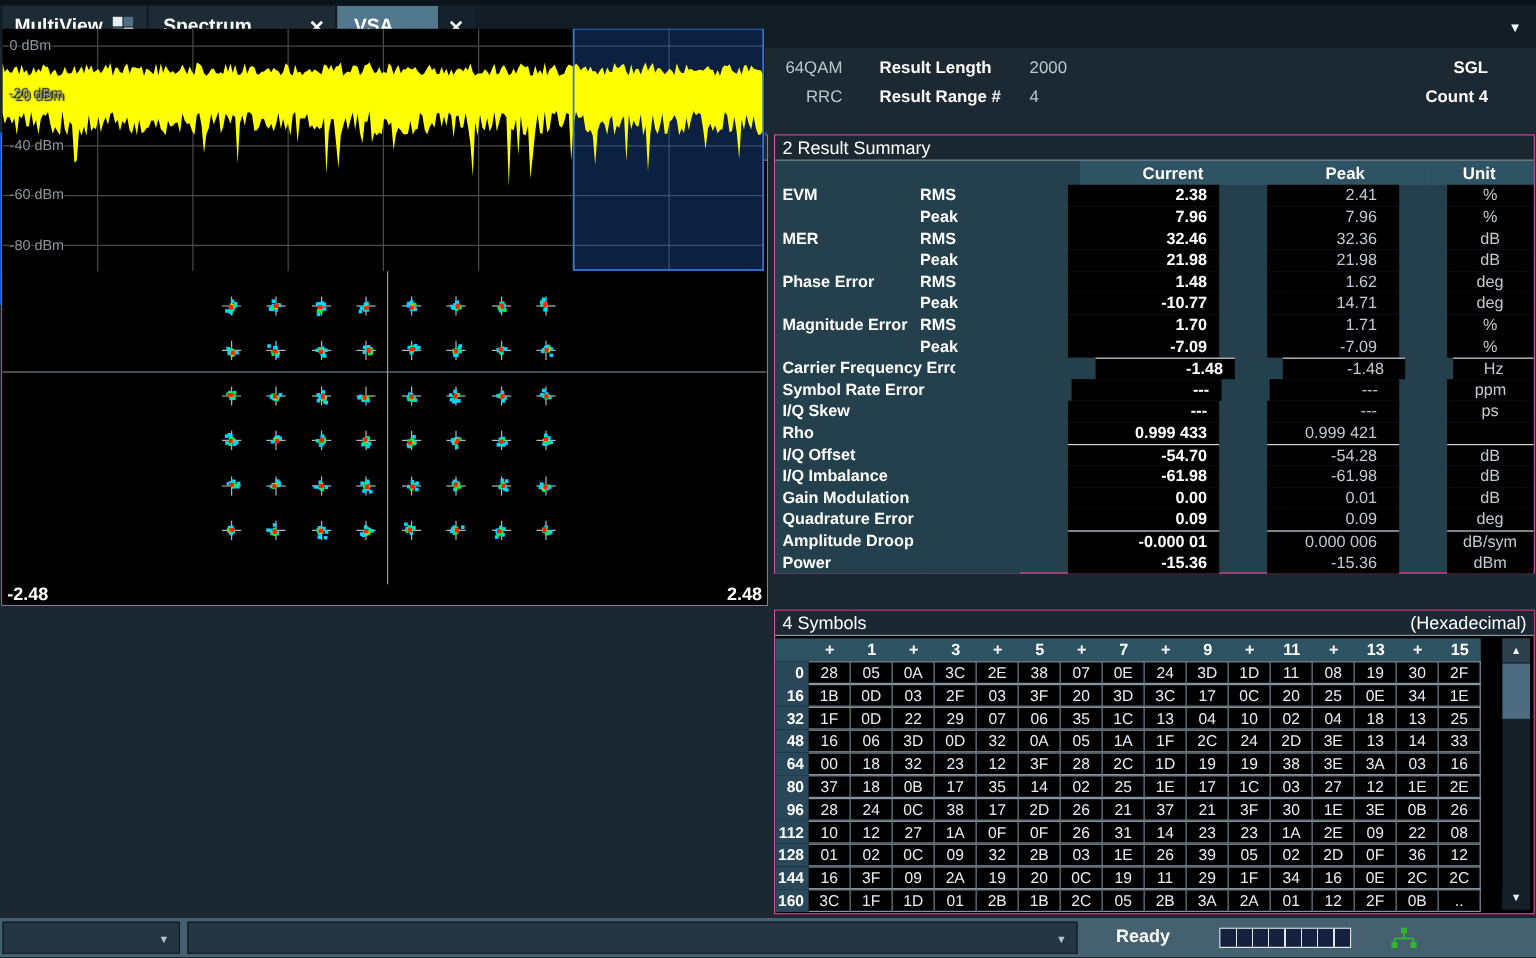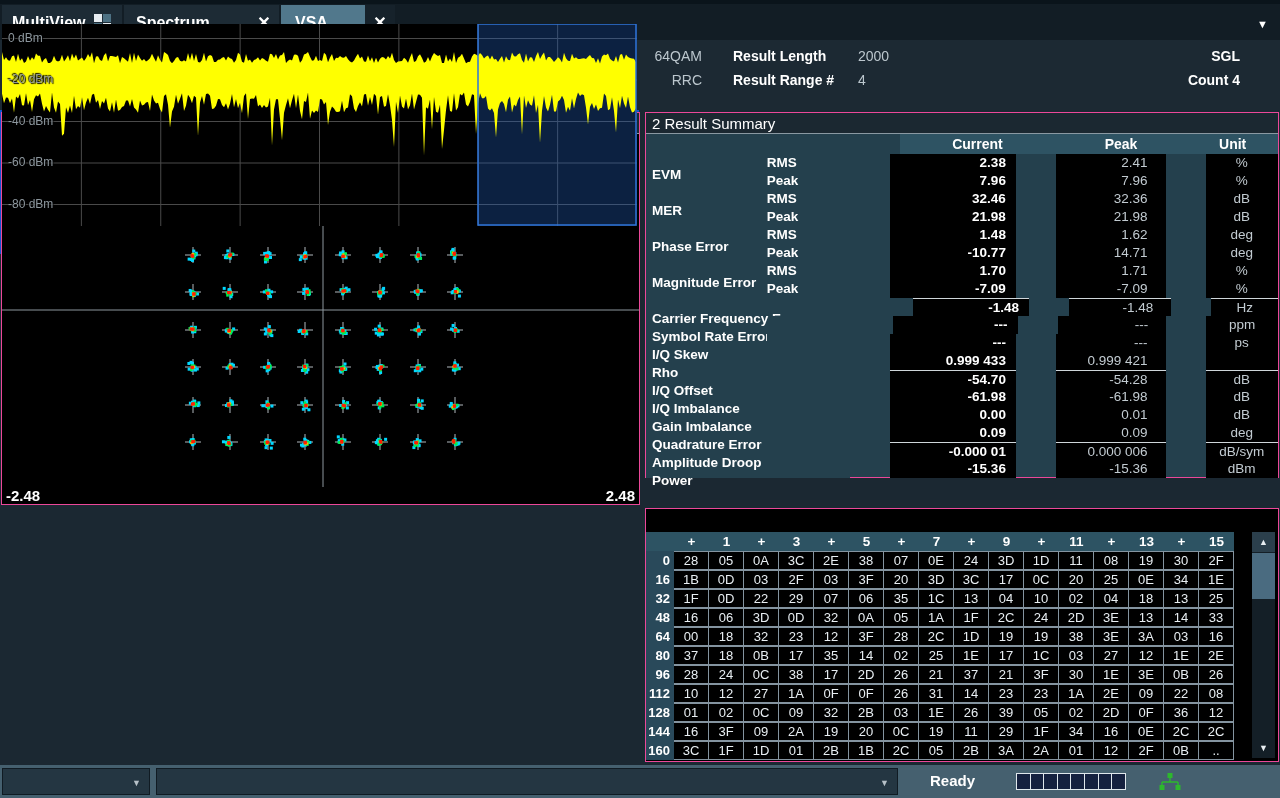--- a/index.html
+++ b/index.html
@@ -40,21 +40,21 @@
   #grad-low { color:#03285a; } #grad-high { color:#5c0000; }
   #w1-trace { color:#fff; font-size:14px; }
 
   
   #win2 { left:645px; top:112px; width:634px; height:366px; background:#24404d; }
   .rs-hdr { display:flex; height:20px; font-size:14px; font-weight:bold; color:#fff; }
   .rs-hdr .c0 { width:255px; background:#24404d; }
   .rs-hdr .ch { background:#2e5363; text-align:center; line-height:20px; }
   .rs-row { display:flex; height:18px; font-size:13.5px; line-height:18px; }
   .rs-row.sep .vc { border-top:1px solid #cfd6da; }
-  .rs-name { width:150px; background:#24404d; color:#fff; font-weight:bold; padding-left:6px; white-space:nowrap;margin-top:12px; }
+  .rs-name { width:150px; background:#24404d; color:#fff; font-weight:bold; padding-left:6px; white-space:nowrap; }
   .rs-sub  { width:105px; background:#24404d; color:#fff; font-weight:bold; }
   .vc { background:#000;margin-left:40px; }
   .rs-cur  { width:155px; color:#fff; font-weight:bold; text-align:right; padding-right:10px; }
   .rs-peak { width:133px; color:#c2cbd1; text-align:right; padding-right:18px; }
   .rs-unit { width:91px;  color:#c2cbd1; text-align:center; }
   .w-cur{width:155px;} .w-peak{width:133px;} .w-unit{width:91px;}
 
   
   #win3 { left:1px; top:508px; width:639px; height:254px; border:2px solid #1553cc; background:#000; }
   #w3-title { height:22px; background:#1553cc; color:#fff; font-size:15px; display:flex; align-items:center; padding:0 6px; }
@@ -1546,21 +1546,21 @@
           <span class="rs-unit vc">dB</span>
         </div>
         <div class="rs-row">
           <span class="rs-name">I/Q Imbalance</span>
           <span class="rs-sub"></span>
           <span class="rs-cur vc">-61.98</span>
           <span class="rs-peak vc">-61.98</span>
           <span class="rs-unit vc">dB</span>
         </div>
         <div class="rs-row">
-          <span class="rs-name">Gain Imbalance</span>
+          <span class="rs-name">Gain Modulation</span>
           <span class="rs-sub"></span>
           <span class="rs-cur vc">0.00</span>
           <span class="rs-peak vc">0.01</span>
           <span class="rs-unit vc">dB</span>
         </div>
         <div class="rs-row">
           <span class="rs-name">Quadrature Error</span>
           <span class="rs-sub"></span>
           <span class="rs-cur vc">0.09</span>
           <span class="rs-peak vc">0.09</span>
@@ -1609,20 +1609,24 @@
           <rect x="476" y="0" width="158" height="201" fill="none" stroke="#2f74d8" stroke-width="1.5"></rect>
         </svg><div class="ylab" style="top: 6.5px;">0 dBm</div><div class="ylab" style="top: 48px;">-20 dBm</div><div class="ylab" style="top: 89.5px;">-40 dBm</div><div class="ylab" style="top: 131px;">-60 dBm</div><div class="ylab" style="top: 172.5px;">-80 dBm</div></div>
     <div id="w3-green"></div>
     <div id="w3-axis">
       <span>0 sym</span>
       <span>8000 sym</span>
     </div>
   </div>
 
   <div class="win" id="win4">
+    <div id="w4-title">
+      <span>4 Symbols</span>
+      <span>(Hexadecimal)</span>
+    </div>
     <div id="sym-table">
         <div class="sym-hrow">
           <span class="sym-hcell sym-corner"></span>
           <span class="sym-hcell">+</span>
           <span class="sym-hcell">1</span>
           <span class="sym-hcell">+</span>
           <span class="sym-hcell">3</span>
           <span class="sym-hcell">+</span>
           <span class="sym-hcell">5</span>
           <span class="sym-hcell">+</span>

